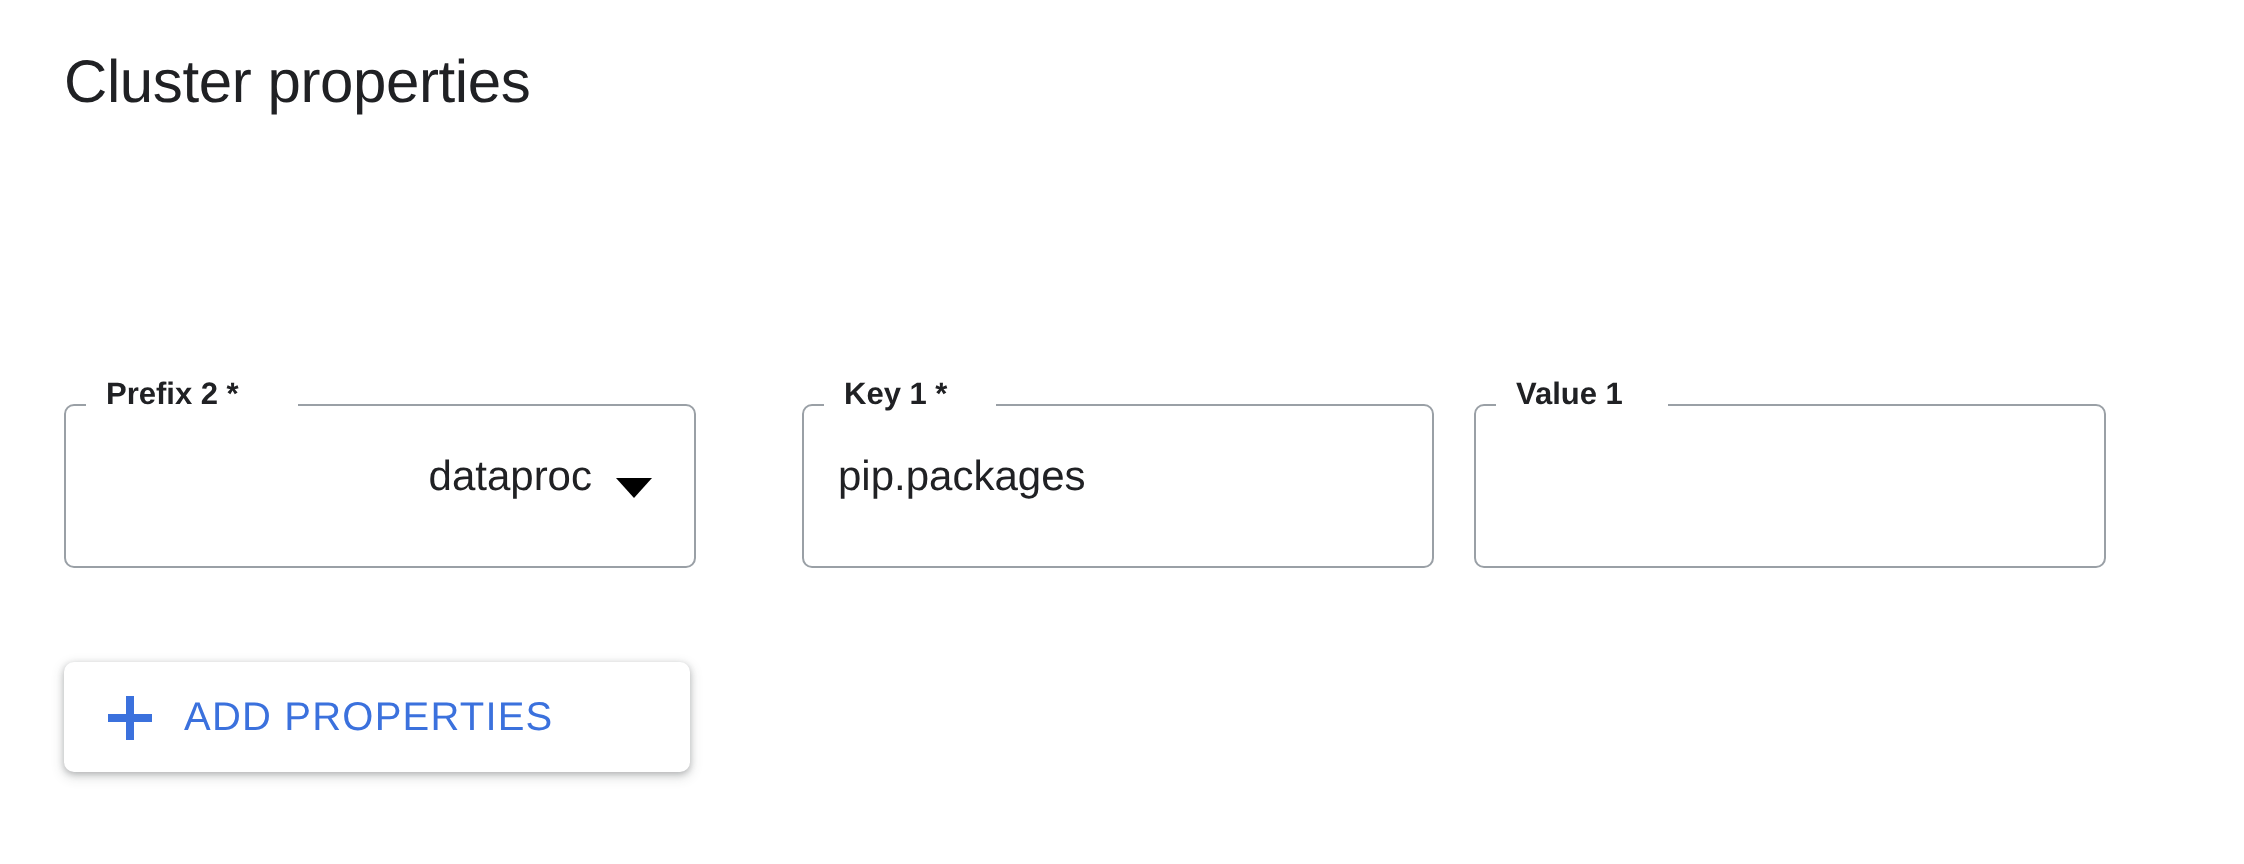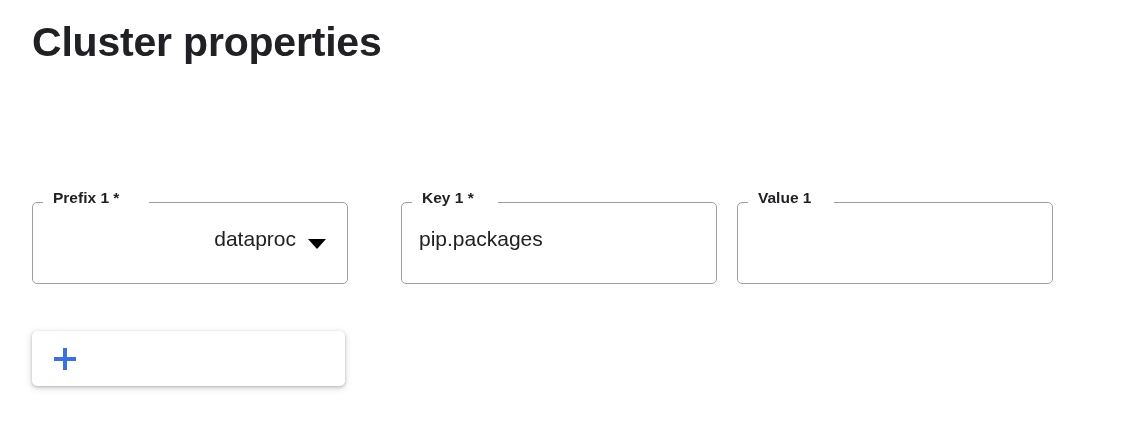--- a/index.html
+++ b/index.html
@@ -21,23 +21,23 @@
     left: 0;
     top: 0;
     width: 1122px;
     height: 432px;
   }
 
   .page-title {
     position: absolute;
     left: 32px;
     top: 22px;
-    font-size: 41px;
+    font-size: 30px;
     line-height: 40px;
-    font-weight: 700;
+    font-weight: 400;
     letter-spacing: -0.2px;
     color: #202124;
     white-space: nowrap;
   }
 
   .page-subtitle {
     position: absolute;
     left: 32px;
     top: 96px;
     font-size: 18px;
@@ -186,21 +186,21 @@
 <div class="page">
 
   <div class="page-title">Cluster properties</div>
 
 
   <div class="fields-row">
 
     <div class="field f1">
       <div class="field-outline"></div>
       <div class="field-notch"></div>
-      <div class="field-label">Prefix 1 *</div>
+      <div class="field-label">Prefix 2 *</div>
       <div class="field-value">dataproc</div>
       <div class="select-arrow"></div>
     </div>
 
     <div class="field f2">
       <div class="field-outline"></div>
       <div class="field-notch"></div>
       <div class="field-label">Key 1 *</div>
       <div class="field-value">pip.packages</div>
     </div>
@@ -208,15 +208,16 @@
     <div class="field f3">
       <div class="field-outline"></div>
       <div class="field-notch"></div>
       <div class="field-label">Value 1</div>
     </div>
 
   </div>
 
   <div class="add-button">
     <span class="plus-icon"></span>
+    <span class="add-button-label">ADD PROPERTIES</span>
   </div>
 
 </div>
 
 </body></html>

